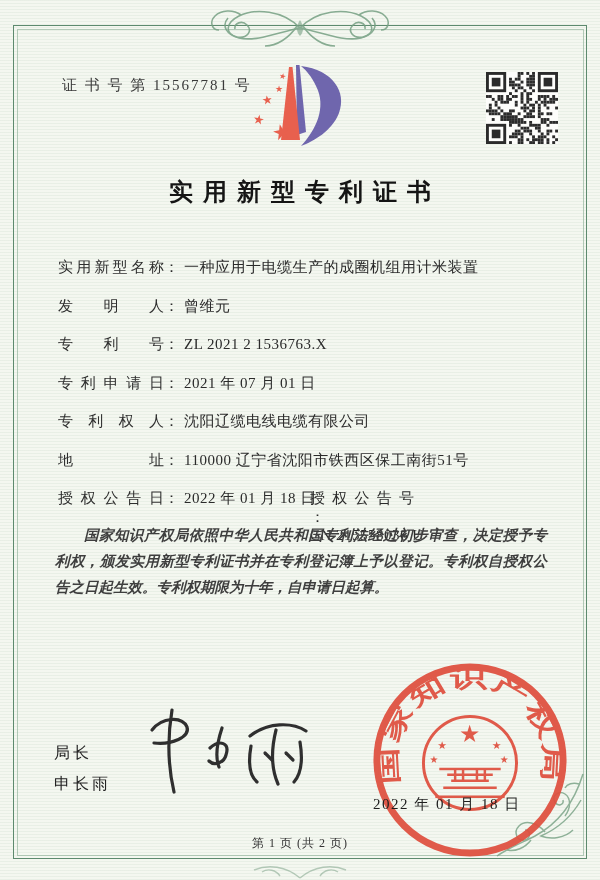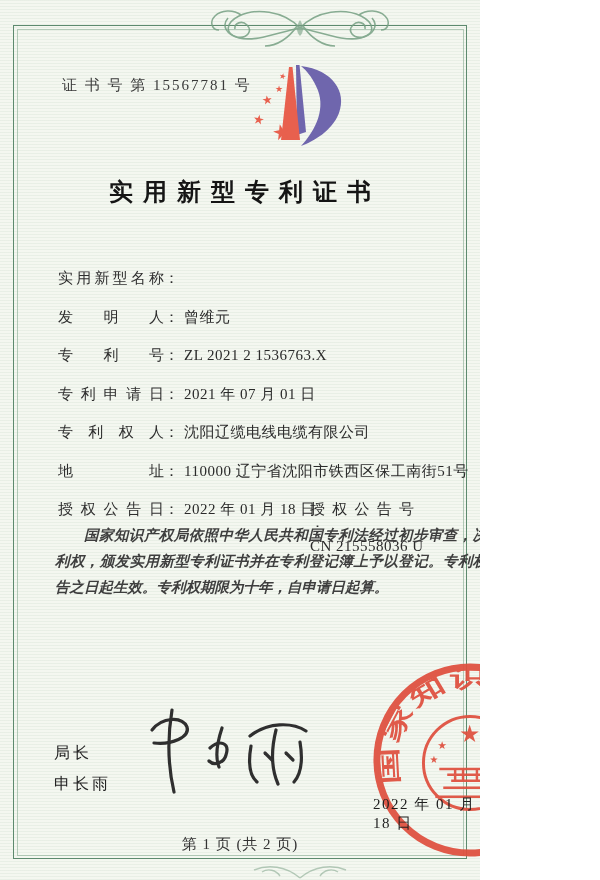--- a/index.html
+++ b/index.html
@@ -1,18 +1,18 @@
 <!DOCTYPE html>
 <html><head>
 <meta charset="utf-8">
 <style>
   html,body{margin:0;padding:0;}
   .page{
     position:relative;
-    width:480px;height:880px;
+    width:600px;height:880px;
     background:
       repeating-linear-gradient(180deg, rgba(130,168,138,.10) 0 1px, rgba(255,255,255,0) 1px 3px),
       #f4f7f0;
     font-family:"Liberation Serif","DejaVu Serif",serif;
     color:#2c2c2c;
     overflow:hidden;
   }
   
   .frame{
     position:absolute;left:13px;top:25px;right:13px;bottom:21px;
@@ -30,21 +30,21 @@
   }
   .logo{position:absolute;left:225px;top:62px;width:150px;height:100px;}
   .qr{position:absolute;left:486px;top:72px;width:72px;height:72px;background:#fdfdfb;}
   .title{
     position:absolute;left:0;right:0;top:176px;
     text-align:center;font-size:24px;font-weight:700;
     letter-spacing:10px;text-indent:10px;color:#151515;
   }
   
   .fields{position:absolute;left:58px;top:258px;width:492px;font-size:15px;}
-  .frow{display:flex;align-items:baseline;margin-bottom:19.5px;white-space:nowrap;margin-top:11px;}
+  .frow{display:flex;align-items:baseline;margin-bottom:19.5px;white-space:nowrap;}
   .lbl{
     display:inline-block;width:106px;
     text-align:justify;text-align-last:justify;
     color:#2e2e2e;flex:none;
   }
   .colon{flex:none;margin-right:5px;}
   .val{letter-spacing:.5px;color:#2a2a2a;}
   .grant-row{display:flex;}
   .grant-left{width:252px;display:flex;align-items:baseline;flex:none;}
   .grant-right{display:flex;align-items:baseline;flex-direction:column;}
@@ -59,21 +59,21 @@
   
   .signer{position:absolute;left:54px;top:737px;font-size:16px;color:#222;line-height:31px;letter-spacing:3px;}
   .signature{position:absolute;left:138px;top:700px;width:190px;height:105px;}
   .seal{position:absolute;left:368px;top:658px;width:204px;height:204px;opacity:.93;}
   .seal-date{
     position:absolute;left:373px;top:795px;
     font-size:15px;letter-spacing:1.5px;color:#1e1e1e;z-index:5;
   }
   .footer{
     position:absolute;left:0;right:0;top:835px;
-    text-align:center;font-size:15px;color:#333;letter-spacing:1px;
+    text-align:center;font-size:12px;color:#333;letter-spacing:1px;
   }
   svg text.sealfont{font-family:"Liberation Serif","DejaVu Serif",serif;}
 </style>
 </head>
 <body>
 
 <div class="page">
 
   <div class="frame"></div>
 
@@ -356,20 +356,21 @@
         <rect x="8" y="80" width="12" height="12" fill="#2b2b2b"></rect>
       </svg>
   </div>
 
   <div class="title">实用新型专利证书</div>
 
   <div class="fields">
     <div class="frow">
       <span class="lbl">实用新型名称</span>
         <span class="colon">：</span>
+      <span class="val">一种应用于电缆生产的成圈机组用计米装置</span>
     </div>
     <div class="frow">
       <span class="lbl">发明人</span>
         <span class="colon">：</span>
       <span class="val">曾维元</span>
     </div>
     <div class="frow">
       <span class="lbl">专利号</span>
         <span class="colon">：</span>
       <span class="val">ZL 2021 2 1536763.X</span>

